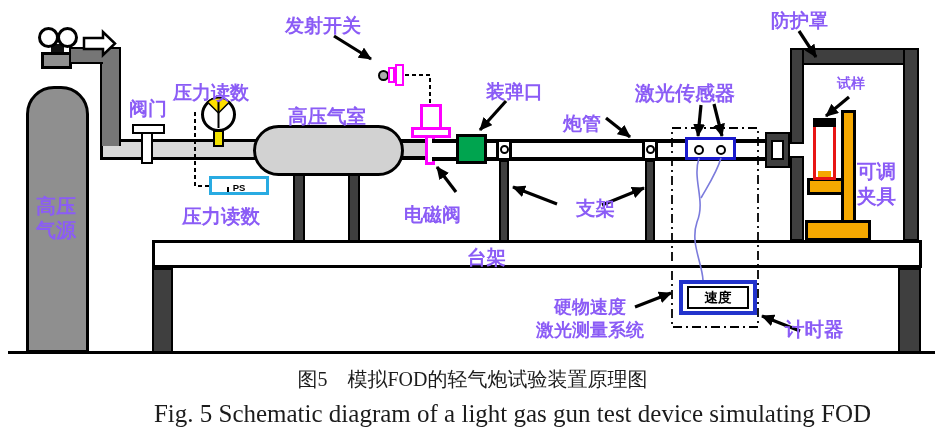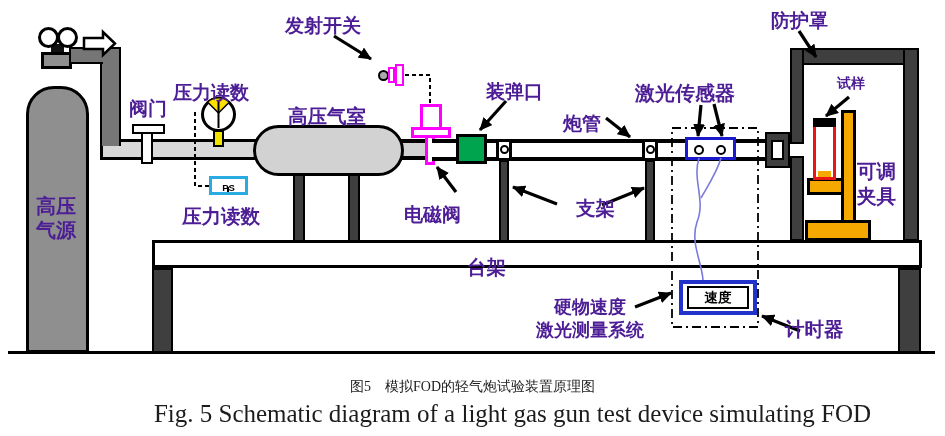--- a/index.html
+++ b/index.html
@@ -1,19 +1,19 @@
 <!DOCTYPE html>
 <html><head>
 <meta charset="utf-8">
 <style>
   html,body{margin:0;padding:0;background:#fff;}
   .canvas{position:relative;width:945px;height:436px;background:#fff;overflow:hidden;
           font-family:"Liberation Sans",sans-serif;}
   .abs{position:absolute;box-sizing:border-box;}
-  .lbl{position:absolute;font-weight:700;color:#4c1d95;white-space:nowrap;
+  .lbl{position:absolute;font-weight:700;color:#8b5cf6;white-space:nowrap;
        font-family:"Liberation Sans",sans-serif;}
   .pre{white-space:pre-line;}
   .cap{position:absolute;left:0;width:945px;text-align:center;color:#1c1c1c;
        font-family:"Liberation Serif","DejaVu Serif",serif;}
   svg.overlay{position:absolute;left:0;top:0;z-index:6;pointer-events:none;}
   .lbl{z-index:7;}
 </style>
 </head>
 <body>
 
@@ -77,21 +77,21 @@
 
   <div class="abs" style="left:813px;top:118px;width:23px;height:62px;background:#fff;border:3px solid #e81616;"></div>
   <div class="abs" style="left:818px;top:171px;width:13px;height:6px;background:#f5a800;"></div>
   <div class="abs" style="left:813px;top:118px;width:23px;height:9px;background:#000;"></div>
 
   <div class="abs" style="left:152px;top:240px;width:770px;height:28px;background:#fff;border:3px solid #000;"></div>
   <div class="abs" style="left:152px;top:268px;width:21px;height:85px;background:#3f3f3f;border:2px solid #000;"></div>
   <div class="abs" style="left:898px;top:268px;width:23px;height:85px;background:#3f3f3f;border:2px solid #000;"></div>
   <div class="abs" style="left:8px;top:351px;width:927px;height:3px;background:#000;"></div>
 
-  <div class="abs" style="left:209px;top:176px;width:39px;height:19px;background:#fff;border:3px solid #29abe2;text-align:center;">
+  <div class="abs" style="left:209px;top:176px;width:60px;height:19px;background:#fff;border:3px solid #29abe2;text-align:center;">
     <span style="font:700 9.5px 'Liberation Sans',sans-serif;color:#000;position:relative;top:-2px;">PS</span>
   </div>
   <div class="abs" style="left:227px;top:187px;width:2px;height:5px;background:#000;"></div>
 
   <div class="abs" style="left:679px;top:280px;width:78px;height:35px;background:#fff;border:4px solid #2233cc;"></div>
   <div class="abs" style="left:687px;top:286px;width:62px;height:23px;background:#fff;border:2px solid #000;text-align:center;">
     <span style="font:700 13.5px 'Liberation Sans',sans-serif;color:#000;line-height:19px;">速度</span>
   </div>
 
   <svg class="overlay" width="945" height="436" viewBox="0 0 945 436">
@@ -132,26 +132,26 @@
 气源</div>
   <div class="lbl" style="left:129px;top:96px;font-size:19px;">阀门</div>
   <div class="lbl" style="left:173px;top:80px;font-size:19px;">压力读数</div>
   <div class="lbl" style="left:182px;top:203px;font-size:19.5px;">压力读数</div>
   <div class="lbl" style="left:288px;top:103px;font-size:19.5px;">高压气室</div>
   <div class="lbl" style="left:285px;top:13px;font-size:19px;">发射开关</div>
   <div class="lbl" style="left:404px;top:202px;font-size:19px;">电磁阀</div>
   <div class="lbl" style="left:486px;top:79px;font-size:19px;">装弹口</div>
   <div class="lbl" style="left:563px;top:95px;font-size:19px;margin-top:16px;">炮管</div>
   <div class="lbl" style="left:555px;top:195px;font-size:19.5px;margin-left:21px;">支架</div>
-  <div class="lbl" style="left:467px;top:244px;font-size:19.5px;margin-top:10px;">台架</div>
+  <div class="lbl" style="left:467px;top:244px;font-size:19.5px;">台架</div>
   <div class="lbl" style="left:635px;top:80px;font-size:20px;">激光传感器</div>
   <div class="lbl" style="left:771px;top:8px;font-size:19px;">防护罩</div>
   <div class="lbl" style="left:837px;top:75px;font-size:14px;">试样</div>
   <div class="lbl pre" style="left:857px;top:159px;font-size:19.5px;line-height:25px;">可调
 夹具</div>
   <div class="lbl pre" style="left:528px;top:296px;width:124px;font-size:18px;line-height:23px;text-align:center;white-space:pre-line;">硬物速度
 激光测量系统</div>
   <div class="lbl" style="left:785px;top:316px;font-size:19.5px;">计时器</div>
 
-  <div class="cap" style="top:378px;font-size:14px;text-align:center;">图5　模拟FOD的轻气炮试验装置原理图</div>
+  <div class="cap" style="top:366px;font-size:20px;text-align:center;">图5　模拟FOD的轻气炮试验装置原理图</div>
   <div class="cap" style="top:400px;font-size:25px;padding-left:40px;">Fig. 5 Schematic diagram of a light gas gun test device simulating FOD</div>
 
 </div>
 
 </body></html>

